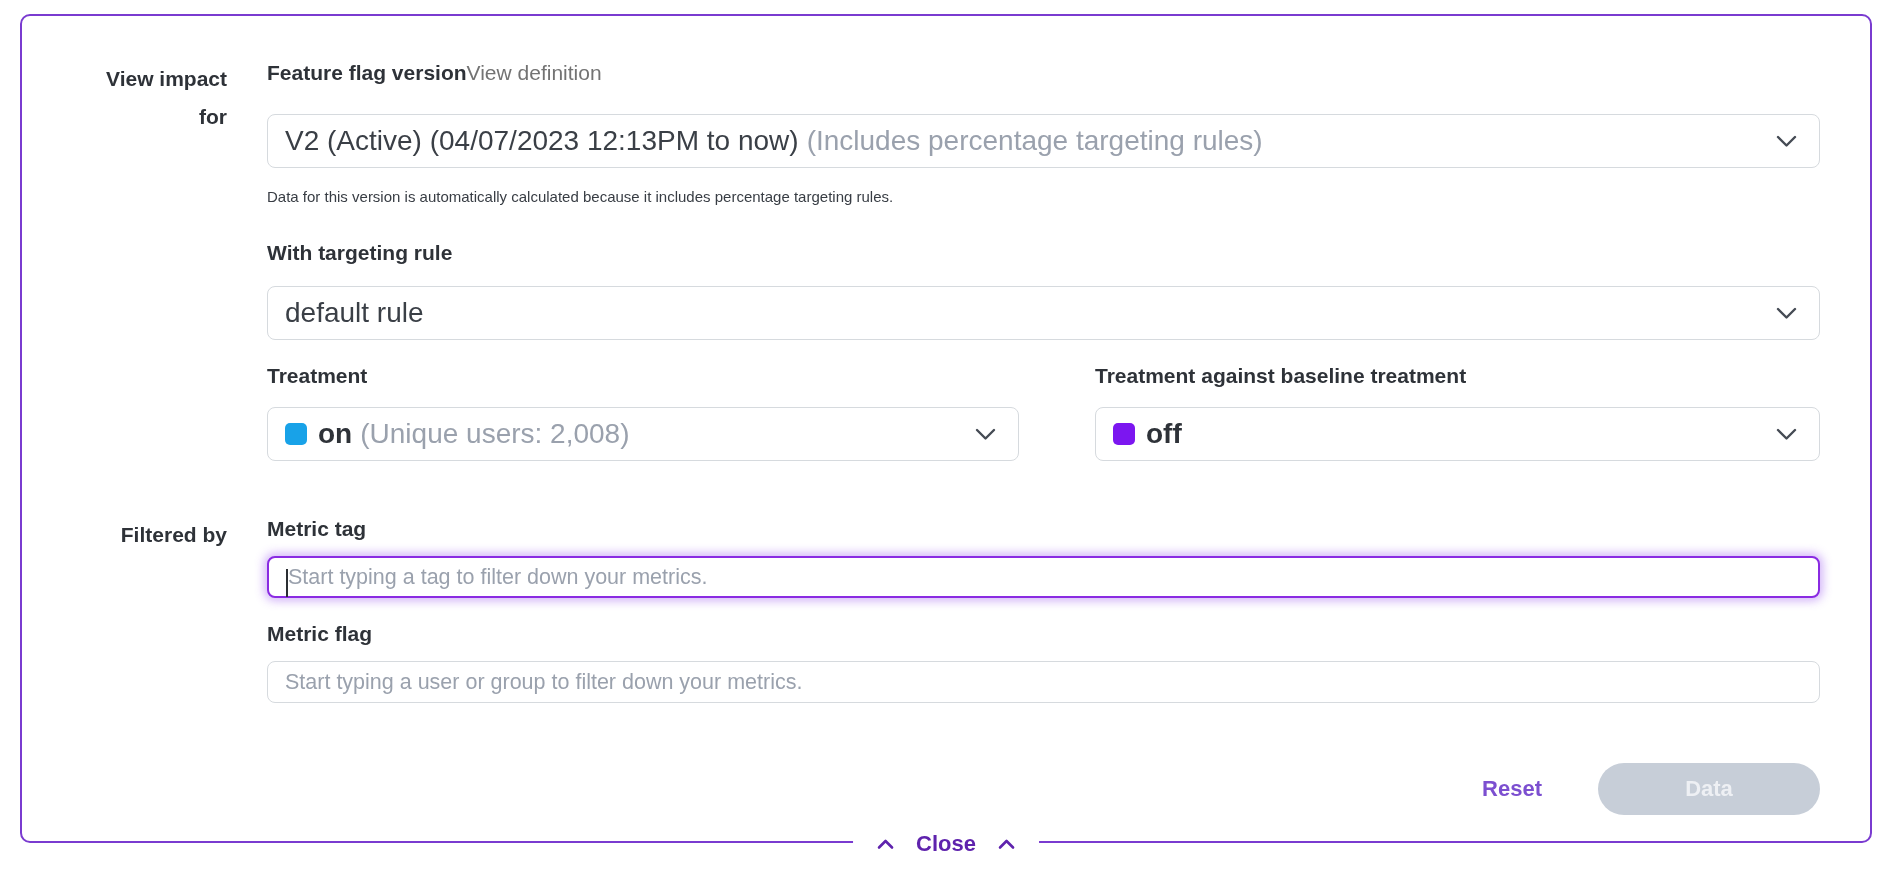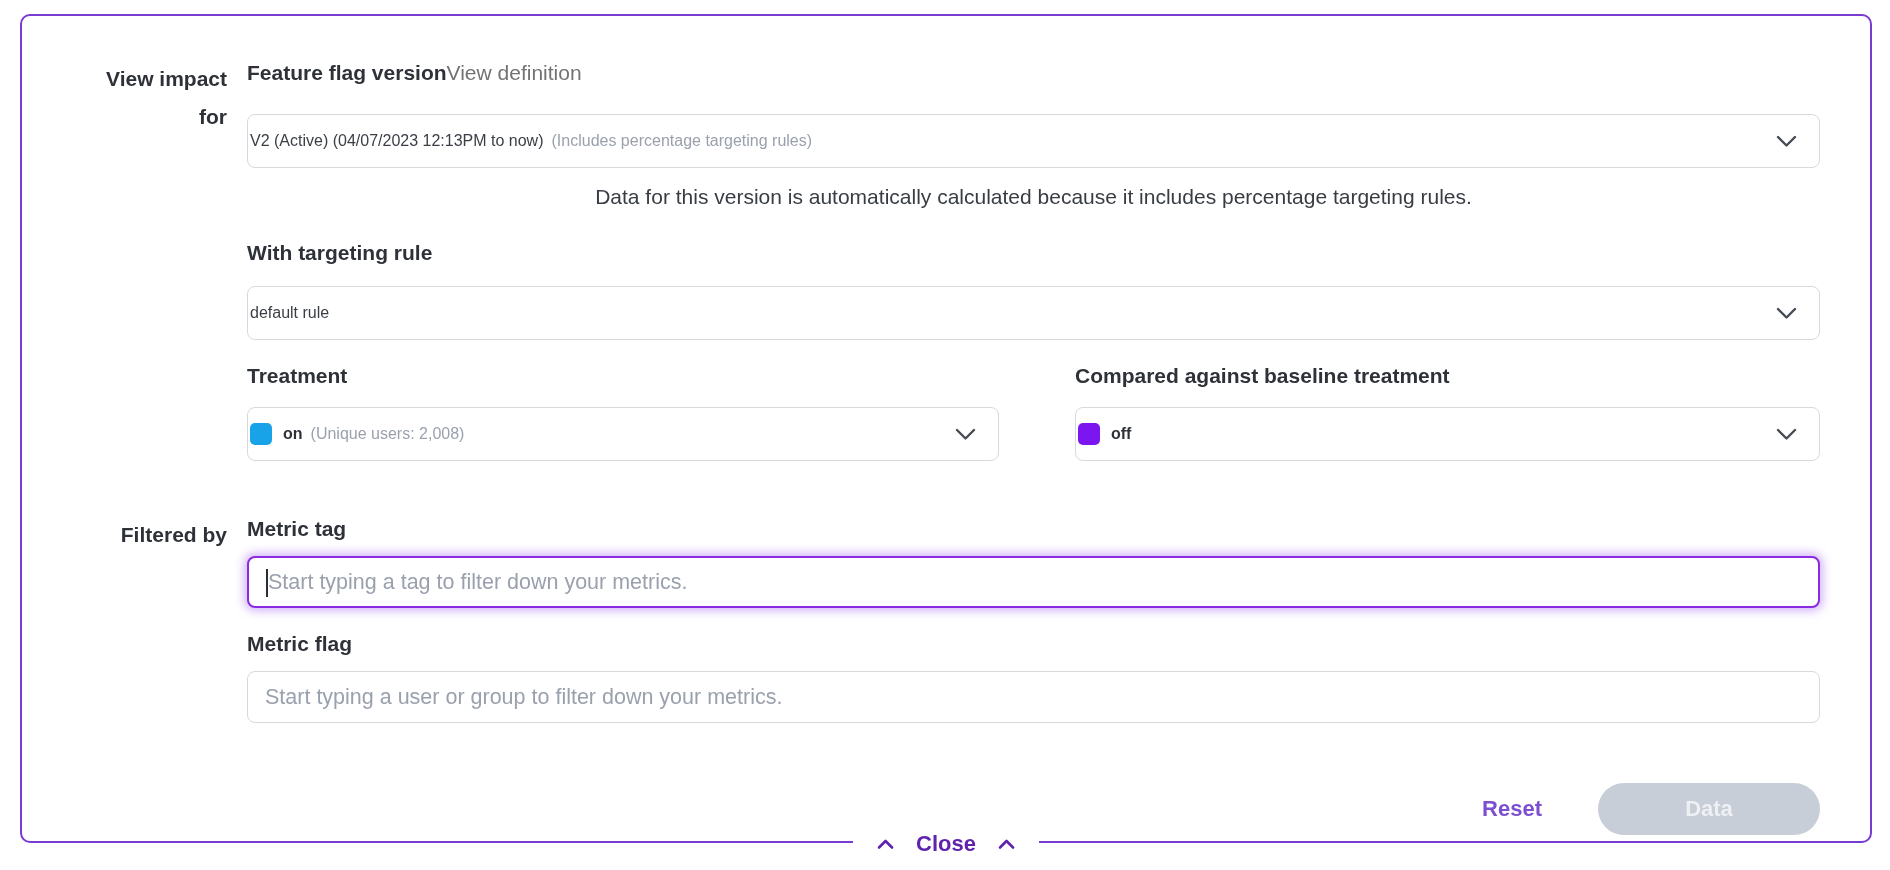--- a/index.html
+++ b/index.html
@@ -15,21 +15,21 @@
     width: 1852px;
     height: 829px;
     background: #fff;
     border: 2px solid #7a3bd0;
     border-radius: 10px;
     padding: 44px 50px 0 0;
   }
   .grid {
     display: grid;
     grid-template-columns: 205px 1fr;
-    column-gap: 20px;
+    column-gap: 40px;
   }
   .side-label {
     font-size: 21px;
     font-weight: 700;
     color: #2e3238;
     text-align: right;
     line-height: 1.8;
     padding-left: 58px;
   }
   .bold-label {
@@ -52,62 +52,61 @@
     line-height: 26px;
   }
   .select {
     height: 54px;
     width: 100%;
     border: 1.5px solid #d6dade;
     border-radius: 8px;
     background: #fff;
     display: flex;
     align-items: center;
-    padding: 0 22px 0 2px;
-    font-size: 16px;
+    padding: 0 22px 0 17px;
+    font-size: 28px;
     color: #3a3f46;
     cursor: pointer;
   }
   .select .value-wrap {
     flex: 1;
     display: flex;
     align-items: center;
     white-space: nowrap;
     overflow: hidden;
   }
   .muted { color: #9aa1ad; }
   .value-strong { font-weight: 700; color: #2e3238; }
   .swatch {
     width: 22px; height: 22px;
     border-radius: 5px;
     margin-right: 11px;
     flex: 0 0 auto;
   }
   .chevron { flex: 0 0 auto; margin-left: 16px; display: flex; align-items: center; }
   .helper {
-    font-size: 21px;
+    font-size: 15px;
     color: #383d44;
     line-height: 26px;
     margin: 16px 0 30px 0;
-    text-align: center;
   }
   .mb20 { margin-bottom: 20px; }
   .two-col {
     display: grid;
     grid-template-columns: 752px 1fr;
     column-gap: 76px;
     margin-top: 23px;
     margin-bottom: 55px;
   }
   .two-col .field-label { margin-bottom: 18px; }
   .field-label { margin-bottom: 14px; }
   .input-wrap { position: relative; margin-bottom: 23px; }
   .text-input {
     width: 100%;
-    height: 52px;
+    height: 42px;
     border: 1.5px solid #d6dade;
     border-radius: 8px;
     padding: 0 17px;
     font-size: 21.5px;
     font-family: "Liberation Sans", sans-serif;
     color: #3a3f46;
     background: #fff;
     outline: none;
   }
   .text-input::placeholder { color: #9aa1ad; opacity: 1; }
@@ -218,21 +217,21 @@
               <span class="muted" style="margin-left:8px;">(Unique users: 2,008)</span>
             </span>
             <span class="chevron">
               <svg width="21" height="13" viewBox="0 0 21 13">
                   <path d="M2 2l8.5 8.5L19 2" fill="none" stroke="#454b54" stroke-width="2.4" stroke-linecap="round" stroke-linejoin="round"></path>
                 </svg>
             </span>
           </div>
         </div>
         <div>
-          <div class="bold-label field-label" style="margin-bottom:18px;">Compared against baseline treatment</div>
+          <div class="bold-label field-label" style="margin-bottom:18px;">Treatment against baseline treatment</div>
           <div class="select">
             <span class="value-wrap">
               <span class="swatch" style="background: rgb(124, 22, 240);"></span>
               <span class="value-strong">off</span>
             </span>
             <span class="chevron">
               <svg width="21" height="13" viewBox="0 0 21 13">
                   <path d="M2 2l8.5 8.5L19 2" fill="none" stroke="#454b54" stroke-width="2.4" stroke-linecap="round" stroke-linejoin="round"></path>
                 </svg>
             </span>

